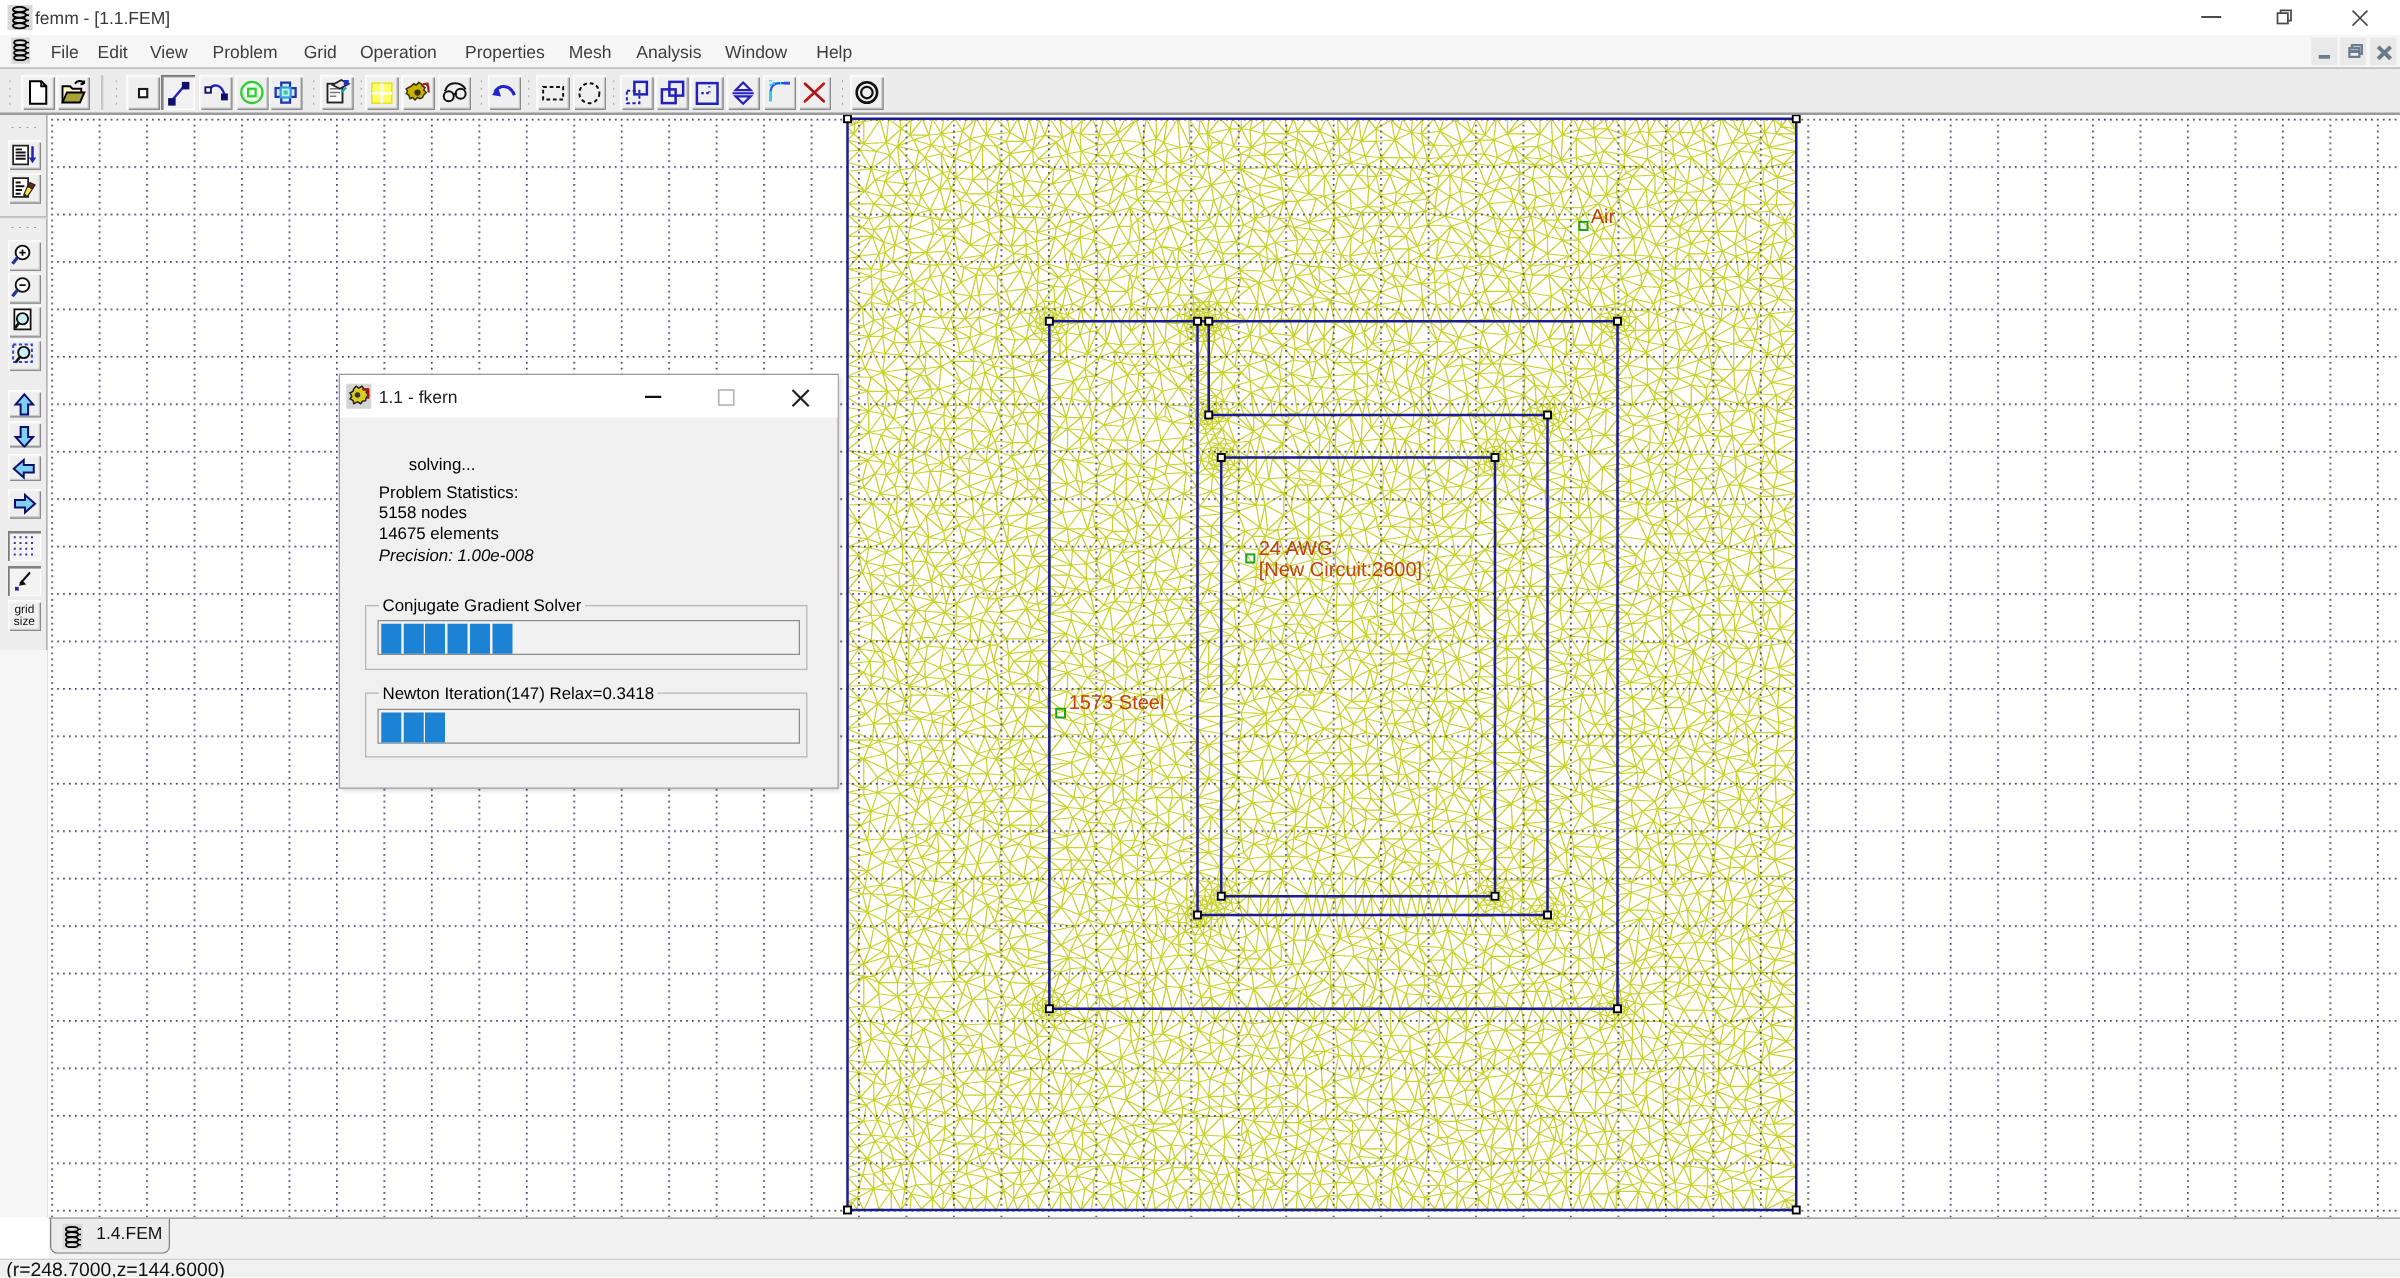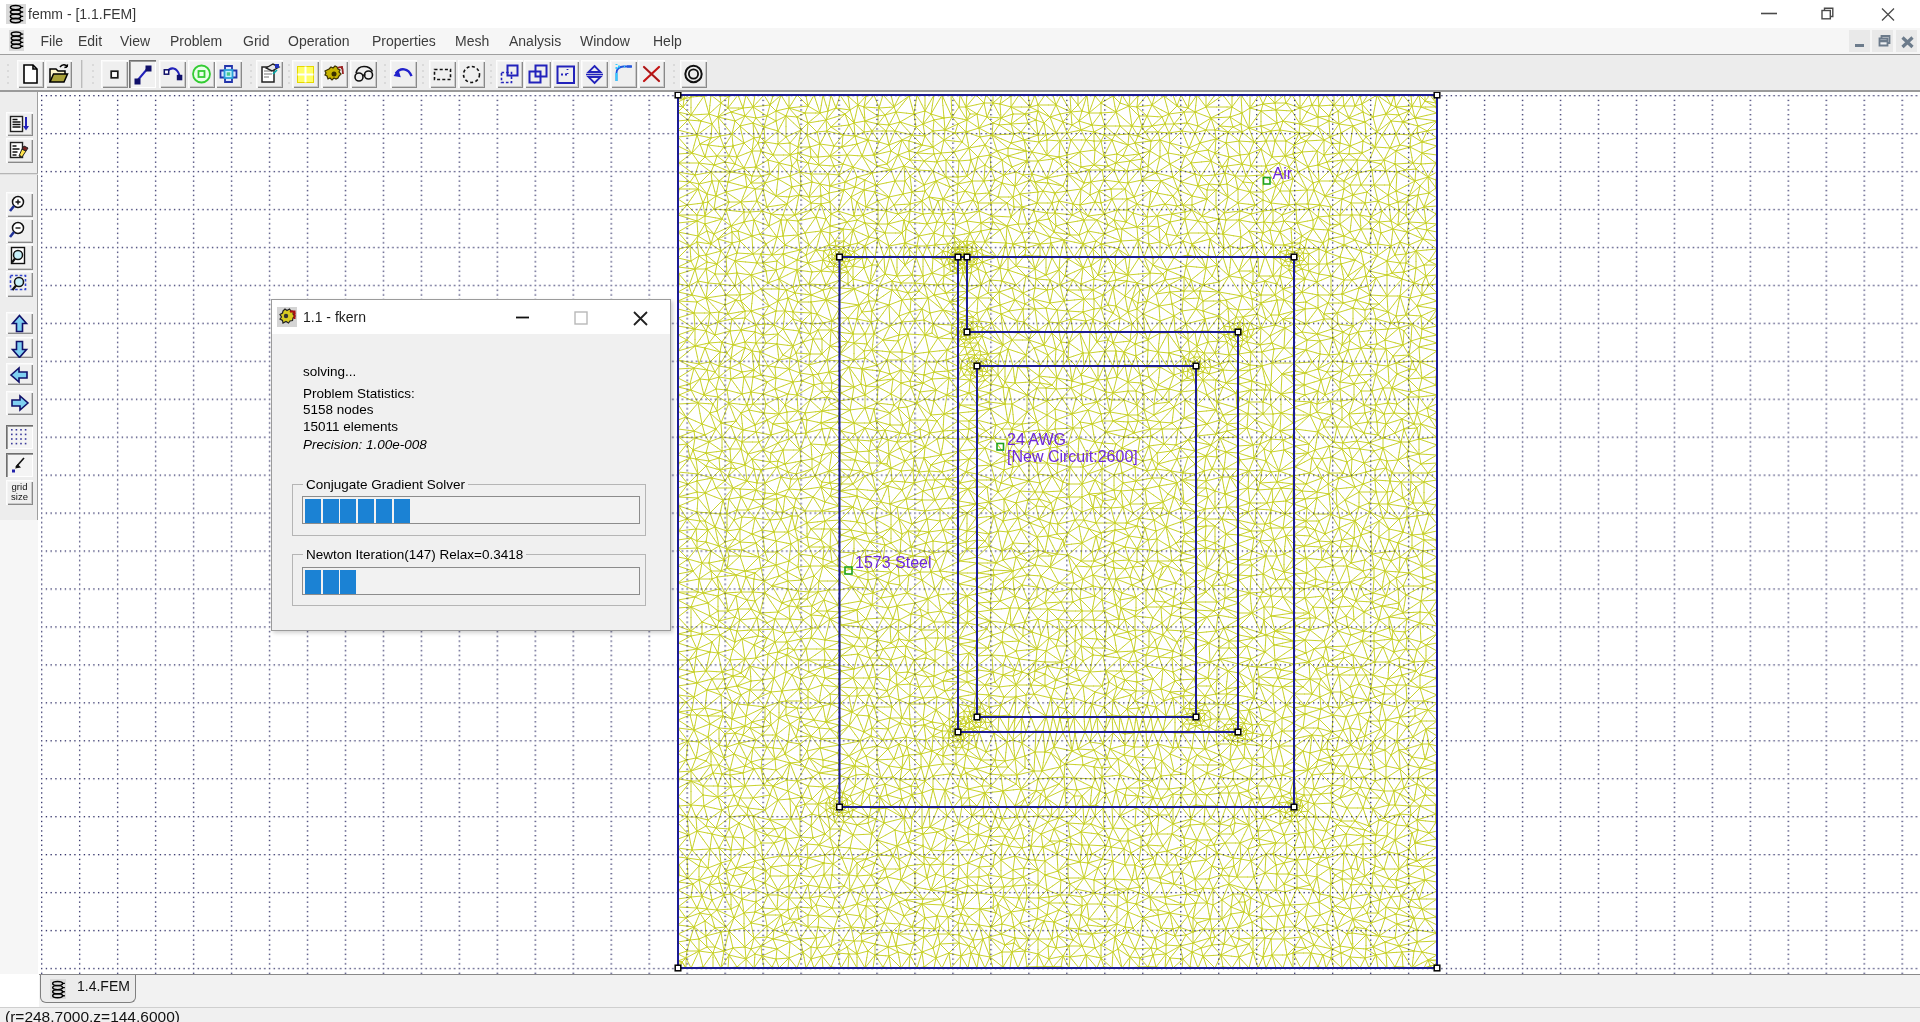--- a/index.html
+++ b/index.html
@@ -30,21 +30,21 @@
 #sidebar { left:0; top:92px; width:38px; height:882px; background:#ededed; border-right:1px solid #9f9f9f; }
 #sidebar-lower { left:0; top:520px; width:38px; height:454px; background:#f6f6f6; }
 .sbtn { left:6px; width:27px; height:24px; background:#efefef;
   box-shadow: inset 1px 1px 0 #fdfdfd, inset 2px 2px 0 #f6f6f6, inset -1px -1px 0 #898989, inset -2px -2px 0 #c9c9c9; }
 .sbtn.pressed { background:#f4f4f4;
   box-shadow: inset 1px 1px 0 #6f6f6f, inset 2px 2px 0 #9b9b9b, inset -1px -1px 0 #fff; }
 .hgrip { left:7px; width:25px; height:4px;
   background-image:radial-gradient(circle 1.1px, #9a9a9a 55%, transparent 60%);
   background-size:6px 4px; }
 
-.blabel { font-size:16px; color:#6d28d9; line-height:17px; white-space:nowrap; }
+.blabel { font-size:16px; color:#c2410c; line-height:17px; white-space:nowrap; }
 
 
 #tabstrip { left:0; top:974px; width:1920px; height:33px; background:#fff; }
 #tabstrip-line { left:39px; top:974px; width:1881px; height:33px; background:#f2f2f2; border-top:1px solid #8a8a8a; }
 #tab { left:40px; top:975px; width:96px; height:28px; background:#ececec; border:1px solid #808080; border-top:none; border-radius:0 0 6px 6px; }
 #tab-txt { left:77px; top:978px; font-size:14px; color:#111; }
 #statusbar { left:0; top:1007px; width:1920px; height:15px; background:#f0f0f0; border-top:1px solid #cfcfcf; }
 #status-txt { left:5px; top:1008px; font-size:15.5px; color:#111; }
 
 
@@ -432,24 +432,24 @@
       <path d="M13 5c2.5-1.5 4.5 0 4.5 2v5" fill="none" stroke="#aa1111" stroke-width="2"></path>
       <path d="M17.5 3.5V7" stroke="#aa1111" stroke-width="2"></path>
     </svg>
   <div class="abs" id="dlg-title-txt">1.1 - fkern</div>
   <svg class="abs" style="left:230px;top:0" width="168" height="34" viewBox="0 0 168 34">
     <path d="M14 17.5H27" stroke="#111" stroke-width="1.8" fill="none"></path>
     <rect x="73" y="12" width="12" height="12" fill="none" stroke="#b8b8b8" stroke-width="1.4"></rect>
     <path d="M132 12 L145 25 M145 12 L132 25" stroke="#222" stroke-width="1.8" fill="none"></path>
   </svg>
 
-  <div class="abs dtext" style="top:64px;">solving...</div>
+  <div class="abs dtext" style="top:64px;margin-left:24px;">solving...</div>
   <div class="abs dtext" style="top:86px;">Problem Statistics:</div>
   <div class="abs dtext" style="top:101.5px;">5158 nodes</div>
-  <div class="abs dtext" style="top:119px;">15011 elements</div>
+  <div class="abs dtext" style="top:119px;">14675 elements</div>
   <div class="abs dtext" style="top:137px;font-style:italic;">Precision: 1.00e-008</div>
 
   <div class="abs gbox" style="top:184px; height:52px;">
     <div class="gbox-label">Conjugate Gradient Solver</div>
   </div>
   <div class="abs ptrack" style="top:196px;">
     <div class="pblock" style="left:2px"></div>
     <div class="pblock" style="left:19.7px"></div>
     <div class="pblock" style="left:37.4px"></div>
     <div class="pblock" style="left:55.1px"></div>

